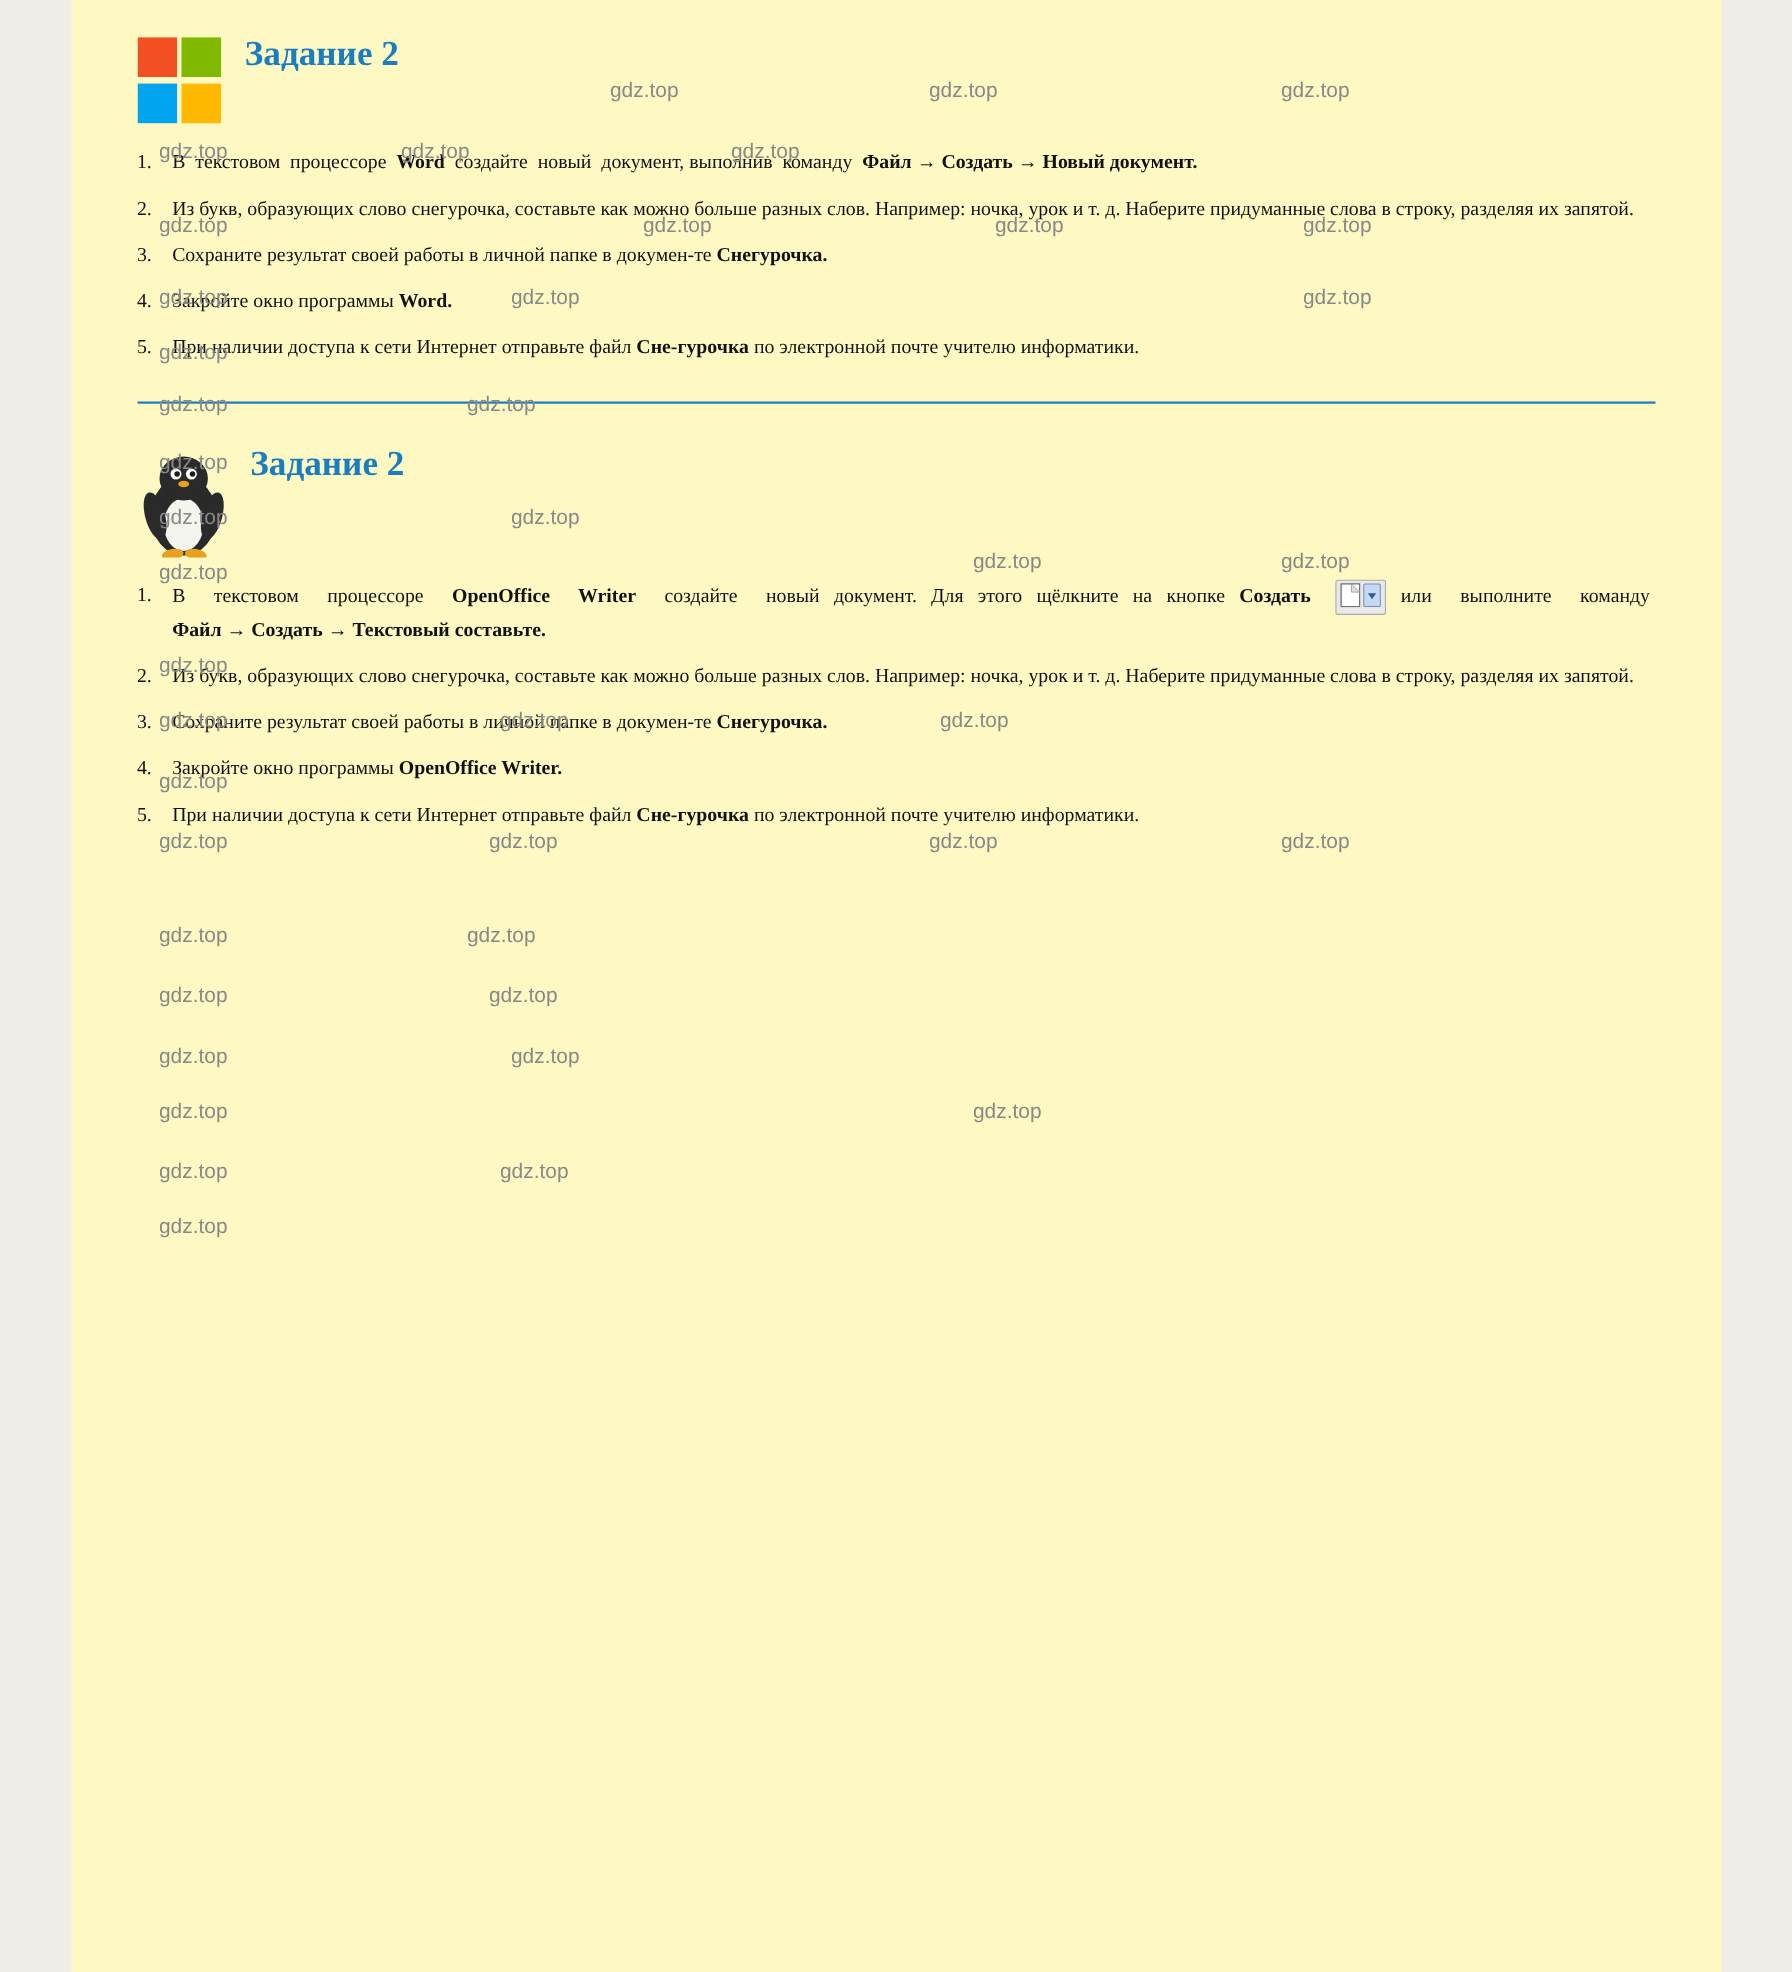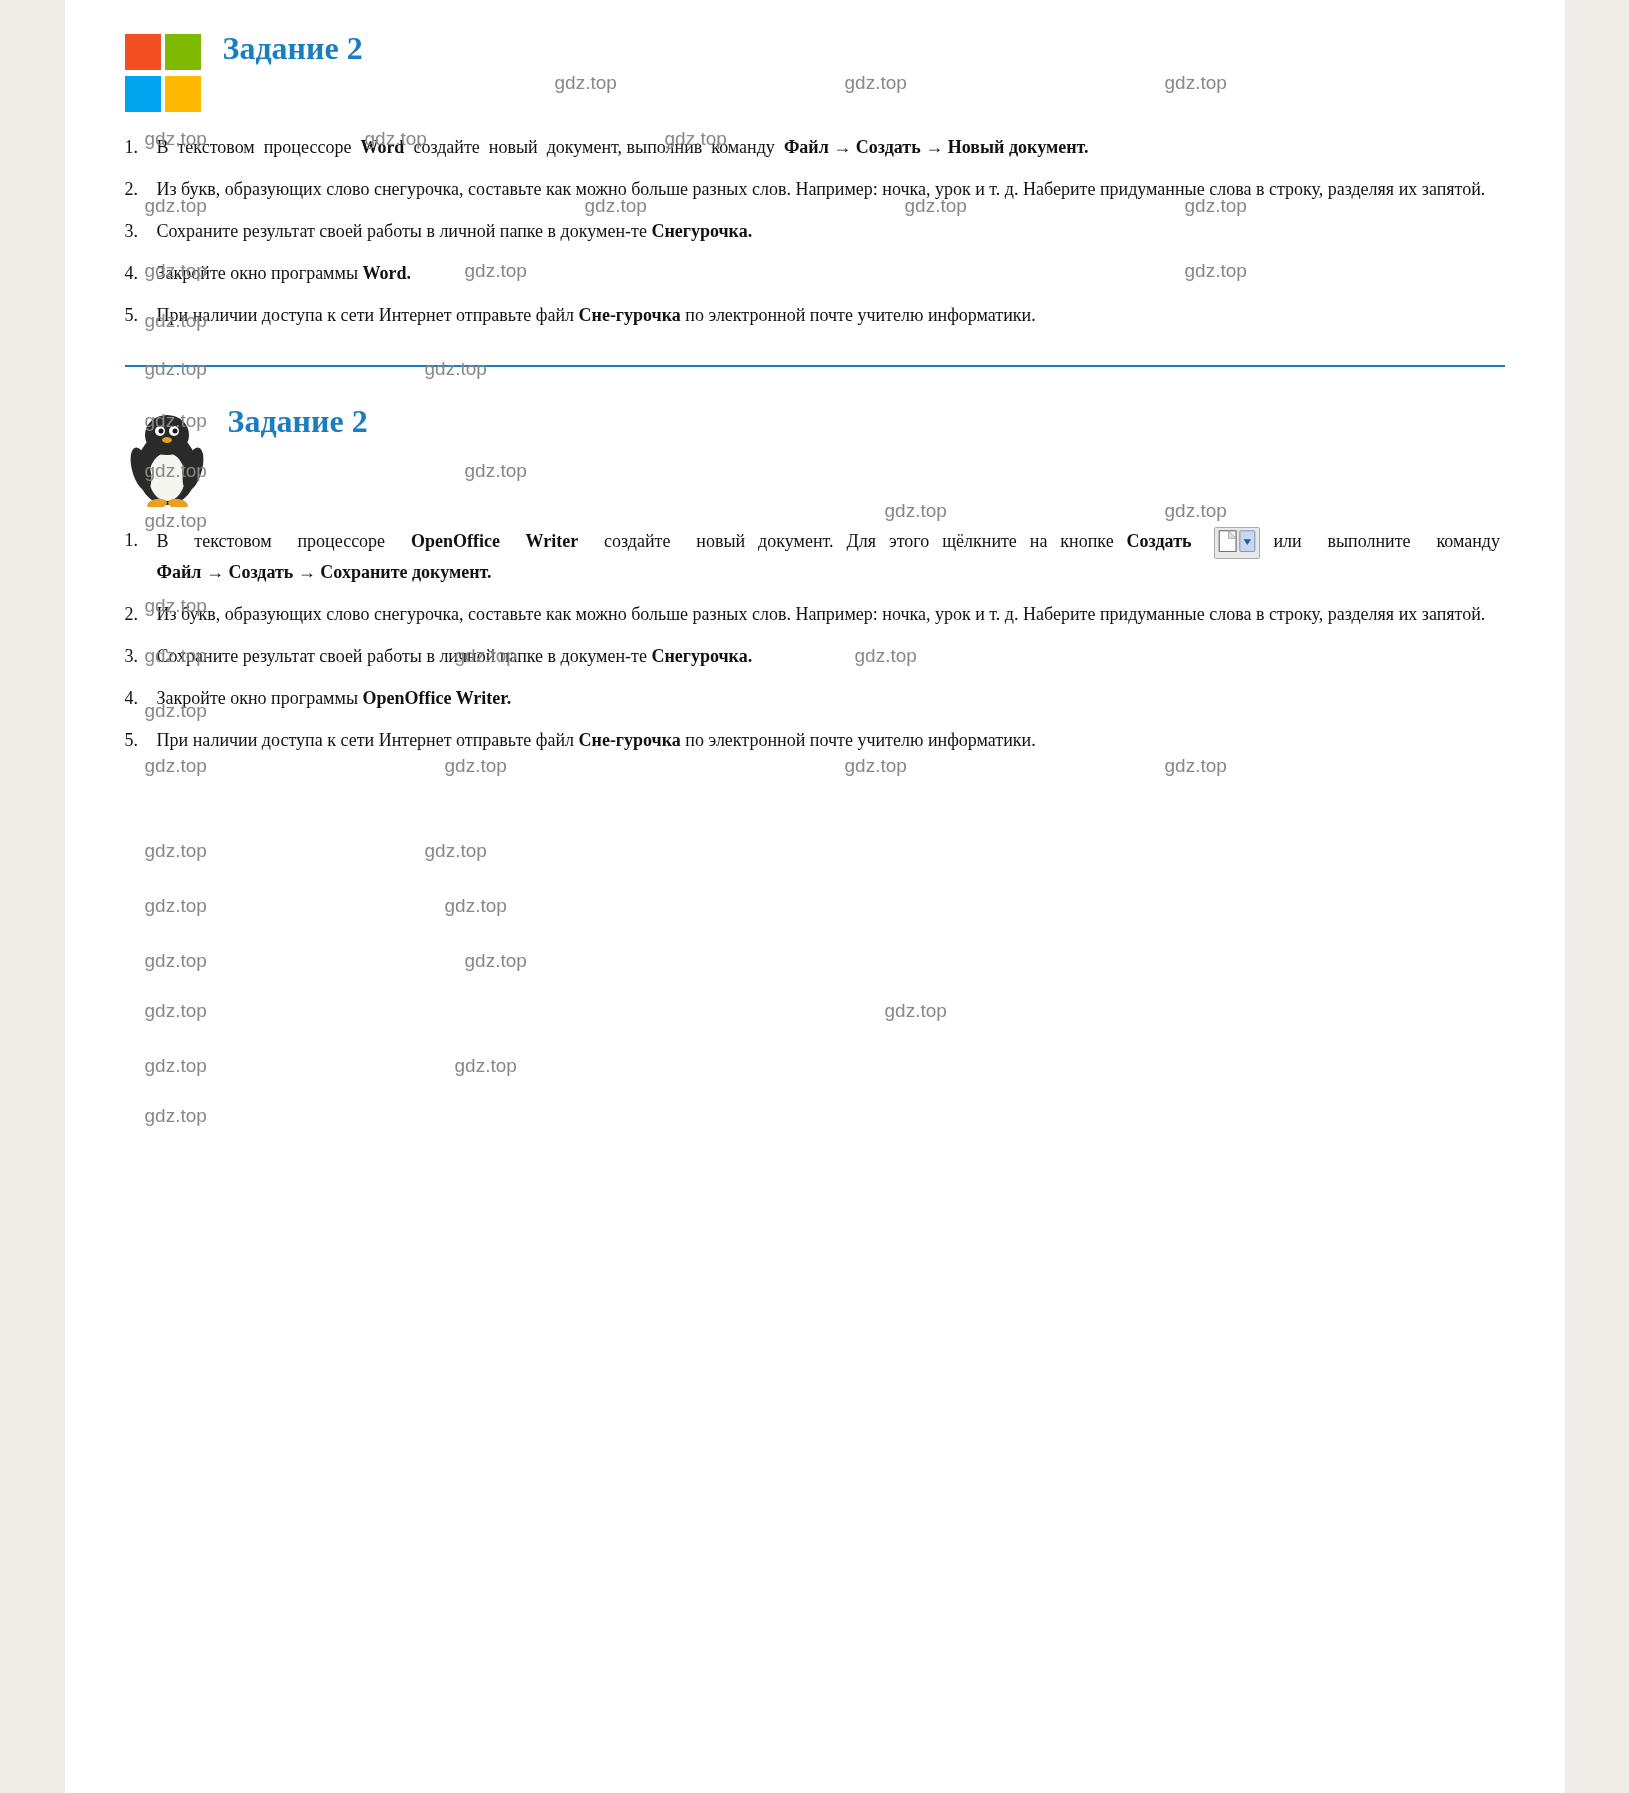--- a/index.html
+++ b/index.html
@@ -6,21 +6,21 @@
     body {
       background: #f0ede8;
       font-family: 'Times New Roman', Times, serif;
       font-size: 18px;
       color: #111;
       width: 1629px;
       min-height: 1793px;
       position: relative;
     }
     .page {
-      background: #ffffff;
+      background: #fef9c3;
       margin: 0 auto;
       width: 1500px;
       min-height: 1793px;
       padding: 30px 60px 40px 60px;
       position: relative;
     }
 
     
     .watermarks {
       position: absolute;
@@ -197,21 +197,21 @@
           <svg width="46" height="32" viewBox="0 0 46 32" style="border:1px solid #aaa; border-radius:2px; background:#e8e8e8; vertical-align:middle; margin-left:4px;">
 
             <rect x="4" y="3" width="18" height="22" fill="white" stroke="#999" stroke-width="1"></rect>
             <rect x="4" y="3" width="18" height="22" fill="none" stroke="#666" stroke-width="0.8"></rect>
             <polygon points="14,3 22,11 14,11" fill="#ddd" stroke="#999" stroke-width="0.8"></polygon>
 
             <rect x="26" y="3" width="16" height="22" fill="#c8d8f0" stroke="#7090c0" stroke-width="1" rx="1"></rect>
             <polygon points="30,12 38,12 34,18" fill="#2060a0"></polygon>
           </svg>
         </span>
-        или&nbsp; выполните&nbsp; команду&nbsp; <span class="bold">Файл</span>&nbsp;<span class="bold">→</span>&nbsp;<span class="bold">Создать</span>&nbsp;<span class="bold">→</span>&nbsp;<span class="bold">Сохраните документ.</span>
+        или&nbsp; выполните&nbsp; команду&nbsp; <span class="bold">Файл</span>&nbsp;<span class="bold">→</span>&nbsp;<span class="bold">Создать</span>&nbsp;<span class="bold">→</span>&nbsp;<span class="bold">Текстовый составьте.</span>
       </li>
       <li>
         Из букв, образующих слово снегурочка, составьте как можно больше разных слов. Например: ночка, урок и т.&nbsp;д. Наберите придуманные слова в строку, разделяя их запятой.
       </li>
       <li>
         Сохраните результат своей работы в личной папке в докумен-те <span class="bold">Снегурочка.</span>
       </li>
       <li>
         Закройте окно программы <span class="bold">OpenOffice Writer.</span>
       </li>

